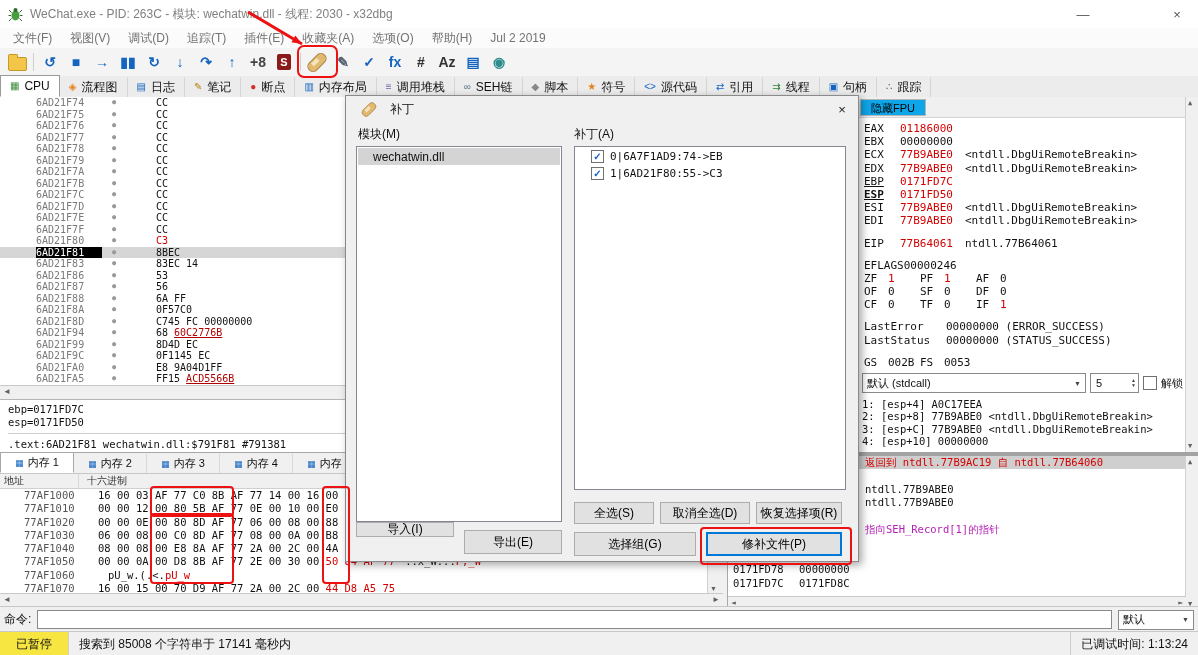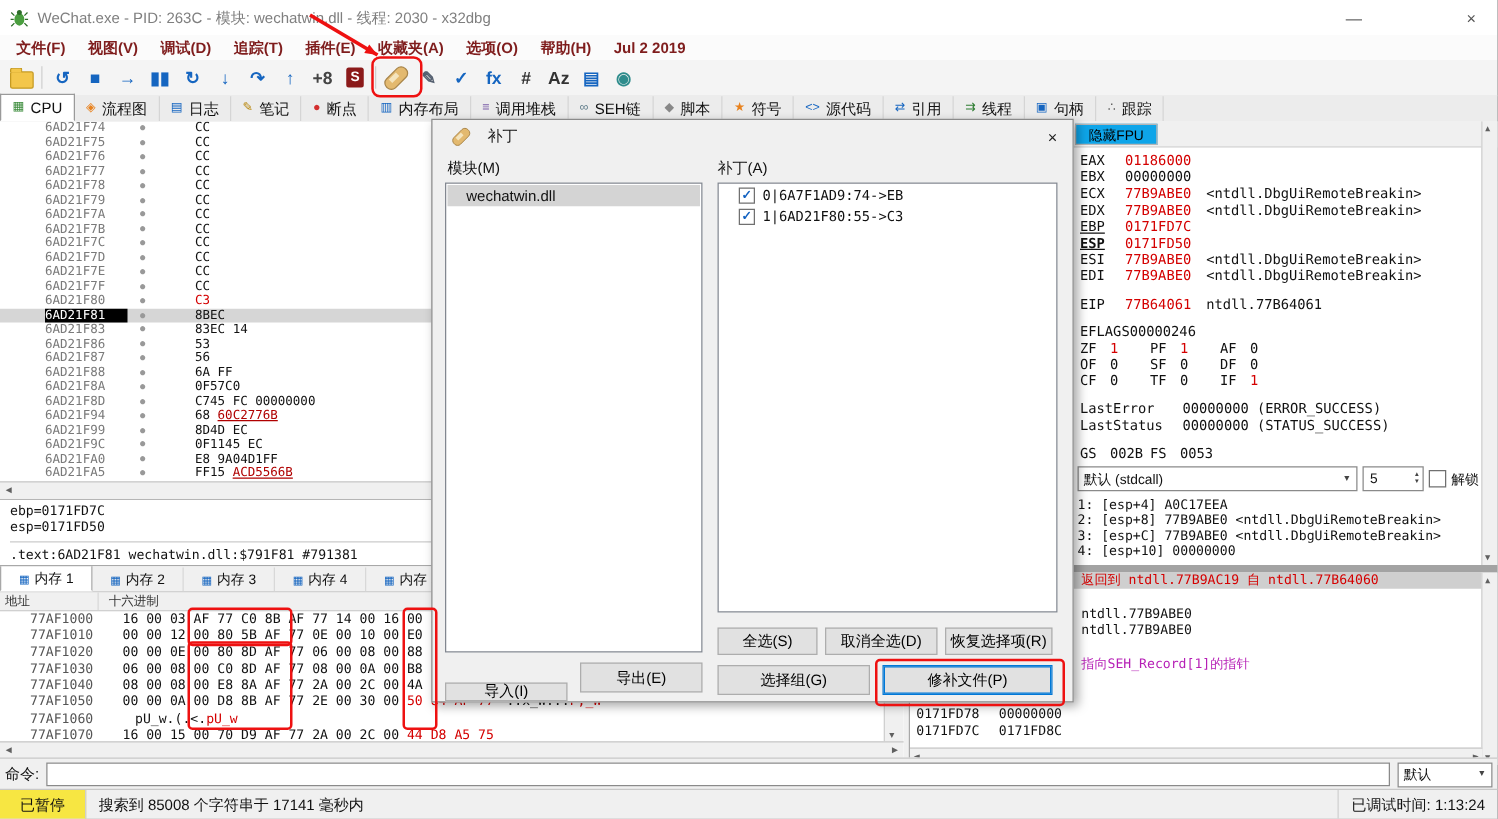--- a/index.html
+++ b/index.html
@@ -8,21 +8,21 @@
   
   .titlebar{position:absolute;top:0;left:0;right:0;height:28px;background:#fff;
             display:flex;align-items:center;gap:7px;padding-left:8px;}
   .title-text{font-size:12px;color:#7f7f7f;white-space:nowrap;}
   .win-controls{margin-left:auto;display:flex;height:100%;align-items:stretch;}
   .win-btn{width:42px;display:flex;align-items:center;justify-content:center;color:#555;font-size:13px;}
   .win-btn.min{margin-right:52px;}
   
   .menubar{position:absolute;top:28px;left:0;right:0;height:20px;background:#fbfbfb;
            display:flex;align-items:center;padding-left:4px;}
-  .menu-item{padding:0 9px;font-size:12px;color:#7f1d1d;white-space:nowrap;font-weight:bold;}
+  .menu-item{padding:0 9px;font-size:12px;color:#737373;white-space:nowrap;}
   
   .toolbar{position:absolute;top:48px;left:0;right:0;height:28px;background:#f4f4f4;
            border-bottom:1px solid #ddd;display:flex;align-items:center;padding-left:4px;}
   .tool{width:26px;height:26px;display:flex;align-items:center;justify-content:center;}
   .tglyph{font-size:14px;font-weight:bold;line-height:14px;}
   .gbox{font-size:11px;padding:1px 3px;border-radius:2px;}
   .tb-sep{width:1px;height:18px;background:#cfcfcf;margin:0 3px;}
   .folder{display:inline-block;width:17px;height:12px;background:#f3c64a;border:1px solid #c59a22;
           border-radius:2px;position:relative;top:2px;}
   .folder::before{content:"";position:absolute;top:-4px;left:-1px;width:8px;height:3px;
@@ -99,21 +99,21 @@
   .h-addr{width:74px;padding-left:4px;border-right:1px solid #d8d8d8;}
   .h-hex{padding-left:8px;}
   .dump-rows{font-family:"DejaVu Sans Mono",monospace;font-size:10.5px;padding-left:20px;}
   .mrow{height:13.3px;line-height:13.3px;display:flex;white-space:pre;}
   .maddr{width:74px;padding-left:4px;color:#555;}
   .mascii{margin-left:10px;}
   .dump .hscroll{position:absolute;left:0;right:0;bottom:0;}
   .dump .vscroll{top:20px;height:auto;bottom:13px;width:15px;}
   
   .stack{position:absolute;left:727px;top:452px;width:471px;height:154px;background:#fff;
-         border-top:6px solid #a3a3a3;border-left:1px solid #a8a8a8;
+         border-top:4px solid #a3a3a3;border-left:1px solid #a8a8a8;
          font-family:"DejaVu Sans Mono",monospace;font-size:10.5px;overflow:hidden;}
   .srow{height:13.4px;line-height:13.4px;display:flex;white-space:pre;}
   .srow.sel{background:#cfcfcf;}
   .saddr{width:66px;padding-left:5px;}
   .sval{width:66px;}
   .scomment{flex:1;}
   .stack .hscroll{position:absolute;left:0;right:13px;bottom:0;}
   .stack .vscroll{width:13px;}
   
   .command{position:absolute;top:606px;left:0;right:0;height:25px;background:#f0f0f0;
@@ -505,21 +505,21 @@
             <span>0|6A7F1AD9:74-&gt;EB</span>
           </div>
           <div class="dlg-li patch">
             <span class="cb">✓</span>
             <span>1|6AD21F80:55-&gt;C3</span>
           </div>
         </div>
       <button class="dlg-btn" style="left:228px;top:380px;width:80px">全选(S)</button>
       <button class="dlg-btn" style="left:314px;top:380px;width:90px">取消全选(D)</button>
       <button class="dlg-btn" style="left:410px;top:380px;width:86px">恢复选择项(R)</button>
-      <button class="dlg-btn" style="left:10px;top:424px;width:98px;height:15px">导入(I)</button>
+      <button class="dlg-btn" style="left:10px;top:400px;width:98px;height:15px">导入(I)</button>
       <button class="dlg-btn" style="left:118px;top:408px;width:98px;height:24px">导出(E)</button>
       <button class="dlg-btn" style="left:228px;top:410px;width:122px;height:24px">选择组(G)</button>
       <button class="dlg-btn default" style="left:360px;top:410px;width:136px;height:24px">修补文件(P)</button>
     </div>
   </div>
 
   <svg class="ann-arrow" width="84" height="46">
     <path d="M10 8 L64 40" stroke="#ee1111" stroke-width="3" fill="none"></path>
     <polygon points="64,40 53.4,38.3 57.4,31.5" fill="#ee1111"></polygon>
   </svg>

